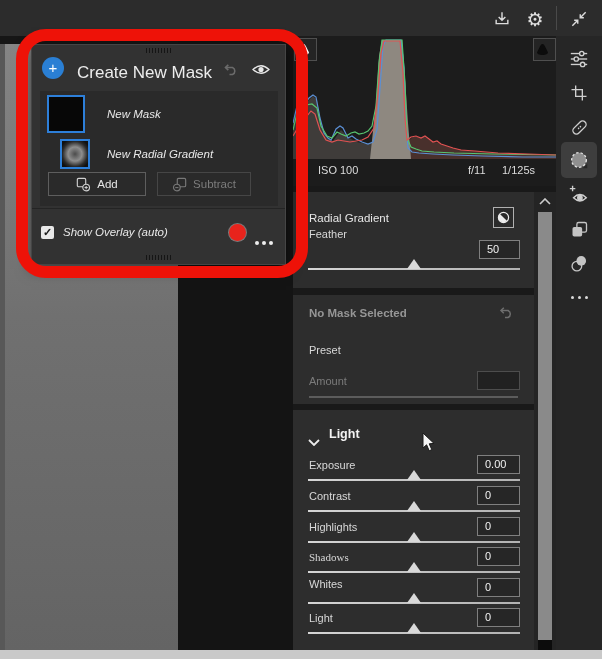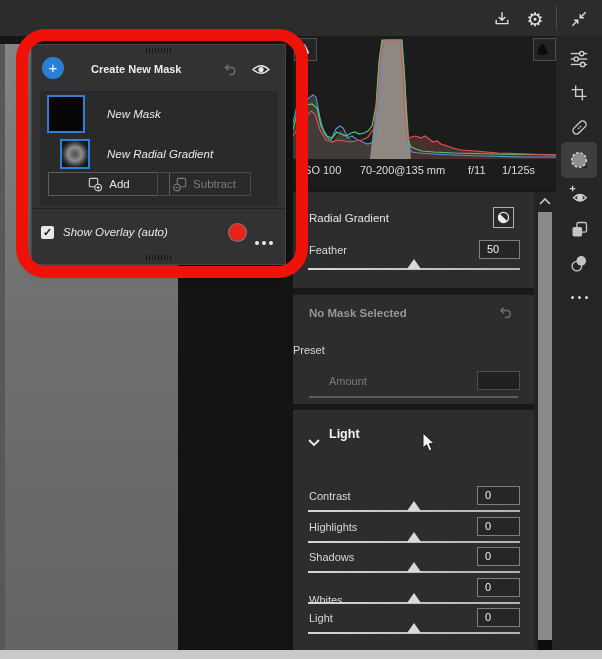--- a/index.html
+++ b/index.html
@@ -47,21 +47,21 @@
   .tool{position:absolute;left:0;width:46px;height:30px;display:flex;align-items:center;justify-content:center;cursor:pointer;}
   .tool-sel-bg{position:absolute;left:5px;top:106px;width:36px;height:36px;background:#3e3e3e;border-radius:5px;}
   .t-ellipsis span{display:inline-block;width:3px;height:3px;border-radius:50%;background:#d9d9d9;margin:0 2px;}
   
   .masks-panel{left:31px;top:44px;width:255px;height:221px;background:#323232;border:1px solid #454545;
     box-shadow:0 4px 14px rgba(0,0,0,.55);box-sizing:border-box;}
   .grip{position:absolute;left:114px;width:26px;height:5px;
     background:repeating-linear-gradient(90deg,#151515 0 1px,transparent 1px 3px);}
   .plus-circle{position:absolute;left:10px;top:12px;width:22px;height:22px;border-radius:50%;background:#2a7fd4;
     color:#fff;font-size:15px;line-height:21px;text-align:center;cursor:pointer;}
-  .mh-label{position:absolute;left:59px;top:18px;font-size:11px;color:#ececec;font-weight:bold;}
+  .mh-label{position:absolute;left:45px;top:18px;font-size:17px;color:#ececec;}
   .mlist{position:absolute;left:8px;top:46px;width:238px;height:115px;background:#2a2a2a;}
   .thumb1{position:absolute;left:7px;top:4px;width:34px;height:34px;background:#070707;border:2px solid #2d7fd9;cursor:pointer;}
   .thumb2{position:absolute;left:20px;top:48px;width:26px;height:26px;border:2px solid #2d7fd9;cursor:pointer;
     background:radial-gradient(circle at 50% 50%,#4c4c4c 0%,#8e8e8e 38%,#2a2a2a 68%,#101010 85%);}
   .mitem-label{position:absolute;font-size:11.5px;font-style:italic;color:#e8e8e8;}
   .mbtn{position:absolute;top:81px;height:24px;border:1px solid #5e5e5e;display:flex;align-items:center;justify-content:center;
     gap:6px;font-size:11.5px;color:#e4e4e4;cursor:pointer;box-sizing:border-box;}
   .mbtn.dim{border-color:#464646;color:#7c7c7c;cursor:default;}
   .mdivider{position:absolute;left:0;top:163px;width:253px;height:1px;background:#242424;}
   .checkbox{position:absolute;left:9px;top:181px;width:13px;height:13px;background:#e9e9e9;border-radius:2px;cursor:pointer;
@@ -119,88 +119,94 @@
       <div class="clipbox" style="left:1px;top:2px;">
         <svg width="17" height="17" viewBox="0 0 22 22">
             <path d="M11 4 C13 4 14 6.5 15 8.5 L18 14.5 C18.5 16.5 15.5 18 11 18 C6.5 18 3.5 16.5 4 14.5 L7 8.5 C8 6.5 9 4 11 4 Z" fill="#ffffff"></path>
           </svg>
       </div>
       <div class="clipbox" style="left:240px;top:2px;">
         <svg width="17" height="17" viewBox="0 0 22 22">
             <path d="M11 4 C13 4 14 6.5 15 8.5 L18 14.5 C18.5 16.5 15.5 18 11 18 C6.5 18 3.5 16.5 4 14.5 L7 8.5 C8 6.5 9 4 11 4 Z" fill="#0c0c0c"></path>
           </svg>
       </div>
-      <span class="exif" style="left:8px;">ISO 100</span>
-      <span class="exif" style="left:67px;">70-200@135 mm</span>
+      <span class="exif" style="left:25px;">ISO 100</span>
       <span class="exif" style="left:175px;">f/11</span>
       <span class="exif" style="left:209px;">1/125s</span>
     </div>
 
     <div class="sect" style="top:156px;height:96px;">
       <span class="sec-title" style="left:16px;top:20px;">Radial Gradient</span>
       <div class="iconbox" style="left:200px;top:15px;">
         <svg width="17" height="17" viewBox="0 0 20 20">
           <circle cx="10" cy="10" r="6" fill="none" stroke="#ececec" stroke-width="1.4"></circle>
           <g transform="rotate(-45 10 10)">
               <path d="M10 4 A6 6 0 0 0 10 16 Z" fill="#ececec"></path>
             </g>
         </svg>
       </div>
-      <span class="lbl" style="left:16px;top:52px;">Feather</span>
+      <span class="lbl" style="left:16px;top:36px;">Feather</span>
       <div class="valbox" style="left:186px;top:48px;width:32px;">50</div>
       <div class="track" style="left:15px;top:76px;width:212px;">
         <div class="thumb"></div>
       </div>
     </div>
 
     <div class="sect" style="top:259px;height:109px;">
       <span class="sec-title" style="left:16px;top:12px;font-weight:bold;color:#969696;">No Mask Selected</span>
       <div class="abs" style="left:205px;top:10px;">
         <svg width="16" height="15" viewBox="0 0 16 15" fill="none" stroke="#6e6e6e" stroke-width="1.5">
           <path d="M3 5.5 H10 A3.8 3.8 0 0 1 10 12.5 H7"></path>
             <path d="M5.8 2.8 L3 5.5 L5.8 8.2"></path>
         </svg>
       </div>
-      <span class="lbl" style="left:0;top:49px;">Preset</span>
-      <span class="lbl dim" style="left:16px;top:80px;margin-left:20px;">Amount</span>
+      <span class="lbl" style="left:16px;top:49px;">Preset</span>
+      <span class="lbl dim" style="left:16px;top:80px;">Amount</span>
       <div class="valbox dim" style="left:184px;top:76px;width:34px;"></div>
       <div class="track dim" style="left:16px;top:101px;width:209px;"></div>
     </div>
 
     <div class="sect" style="top:374px;height:240px;">
       <div class="abs" style="left:15px;top:22px;">
         <svg width="12" height="7" viewBox="0 0 12 7">
             <polyline points="1,1 6,6 11,1" fill="none" stroke="#ececec" stroke-width="1.8"></polyline>
           </svg>
       </div>
       <span class="sec-title" style="left:36px;top:17px;font-weight:bold;font-size:12.5px;color:#f2f2f2;">Light</span>
 
+      <div class="abs" style="left:15px;top:45px;width:212px;height:30px;">
+        <span class="lbl" style="left:1px;top:4px;">Exposure</span>
+        <div class="valbox" style="right:0;top:0;width:34px;">0.00</div>
+        <div class="track" style="left:0;top:24px;width:212px;">
+            <div class="thumb"></div>
+          </div>
+      </div>
       <div class="abs" style="left:15px;top:76px;width:212px;height:30px;">
         <span class="lbl" style="left:1px;top:4px;">Contrast</span>
         <div class="valbox" style="right:0;top:0;width:34px;">0</div>
         <div class="track" style="left:0;top:24px;width:212px;">
             <div class="thumb"></div>
           </div>
       </div>
       <div class="abs" style="left:15px;top:107px;width:212px;height:30px;">
         <span class="lbl" style="left:1px;top:4px;">Highlights</span>
         <div class="valbox" style="right:0;top:0;width:34px;">0</div>
         <div class="track" style="left:0;top:24px;width:212px;">
             <div class="thumb"></div>
           </div>
       </div>
       <div class="abs" style="left:15px;top:137px;width:212px;height:30px;">
-        <span class="lbl" style="left:1px;top:4px;">Shadows</span>
+        <span class="lbl" style="left:1px;top:4px;font-family:Liberation Serif, serif;">Shadows</span>
         <div class="valbox" style="right:0;top:0;width:34px;">0</div>
         <div class="track" style="left:0;top:24px;width:212px;">
             <div class="thumb"></div>
           </div>
       </div>
       <div class="abs" style="left:15px;top:168px;width:212px;height:30px;">
-        <span class="lbl" style="left:1px;top:16px;">Whites</span>
+        <span class="lbl" style="left:1px;top:0;">Whites</span>
         <div class="valbox" style="right:0;top:0;width:34px;">0</div>
         <div class="track" style="left:0;top:24px;width:212px;">
             <div class="thumb"></div>
           </div>
       </div>
       <div class="abs" style="left:15px;top:198px;width:212px;height:30px;">
         <span class="lbl" style="left:1px;top:4px;">Light</span>
         <div class="valbox" style="right:0;top:0;width:34px;">0</div>
         <div class="track" style="left:0;top:24px;width:212px;">
             <div class="thumb"></div>
@@ -293,21 +299,21 @@
         <path d="M1 6 Q9 -1.5 17 6 Q9 13.5 1 6 Z" fill="none" stroke="#e8e8e8" stroke-width="1.3"></path>
         <circle cx="9" cy="6" r="2.6" fill="#e8e8e8"></circle>
       </svg>
     </div>
 
     <div class="mlist">
       <div class="thumb1"></div>
       <span class="mitem-label" style="left:67px;top:17px;">New Mask</span>
       <div class="thumb2"></div>
       <span class="mitem-label" style="left:67px;top:57px;">New Radial Gradient</span>
-      <div class="mbtn" style="left:8px;width:122px;">
+      <div class="mbtn" style="left:8px;width:98px;">
         <svg width="15" height="15" viewBox="0 0 17 17">
           <rect x="1.5" y="1.5" width="9.5" height="9.5" rx="1.5" fill="none" stroke="#d0d0d0" stroke-width="1.3"></rect>
           <circle cx="11.5" cy="12" r="3.8" fill="#2a2a2a" stroke="#d0d0d0" stroke-width="1.3"></circle>
           <path d="M11.5 10.2 V13.8 M9.7 12 H13.3" stroke="#d0d0d0" stroke-width="1.2"></path>
         </svg>
         <span>Add</span>
       </div>
       <div class="mbtn dim" style="left:117px;width:94px;">
         <svg width="15" height="15" viewBox="0 0 17 17">
           <rect x="6" y="1.5" width="9.5" height="9.5" rx="1.5" fill="none" stroke="#787878" stroke-width="1.3"></rect>

